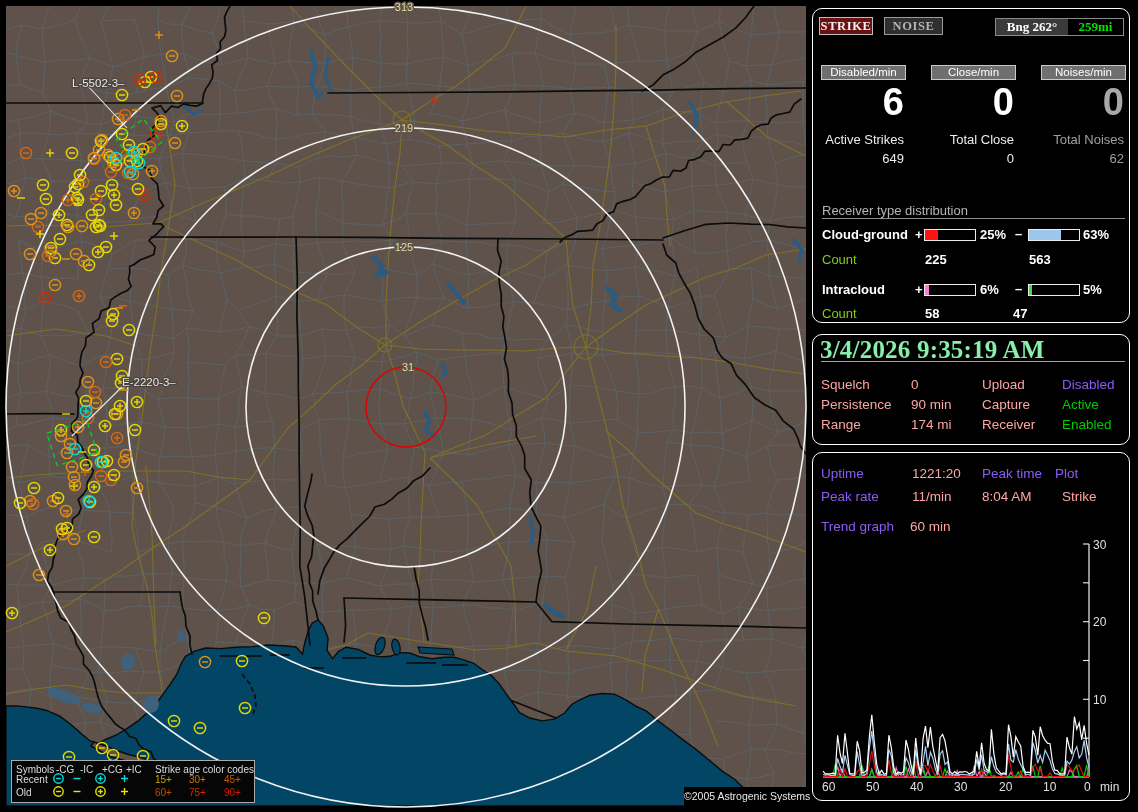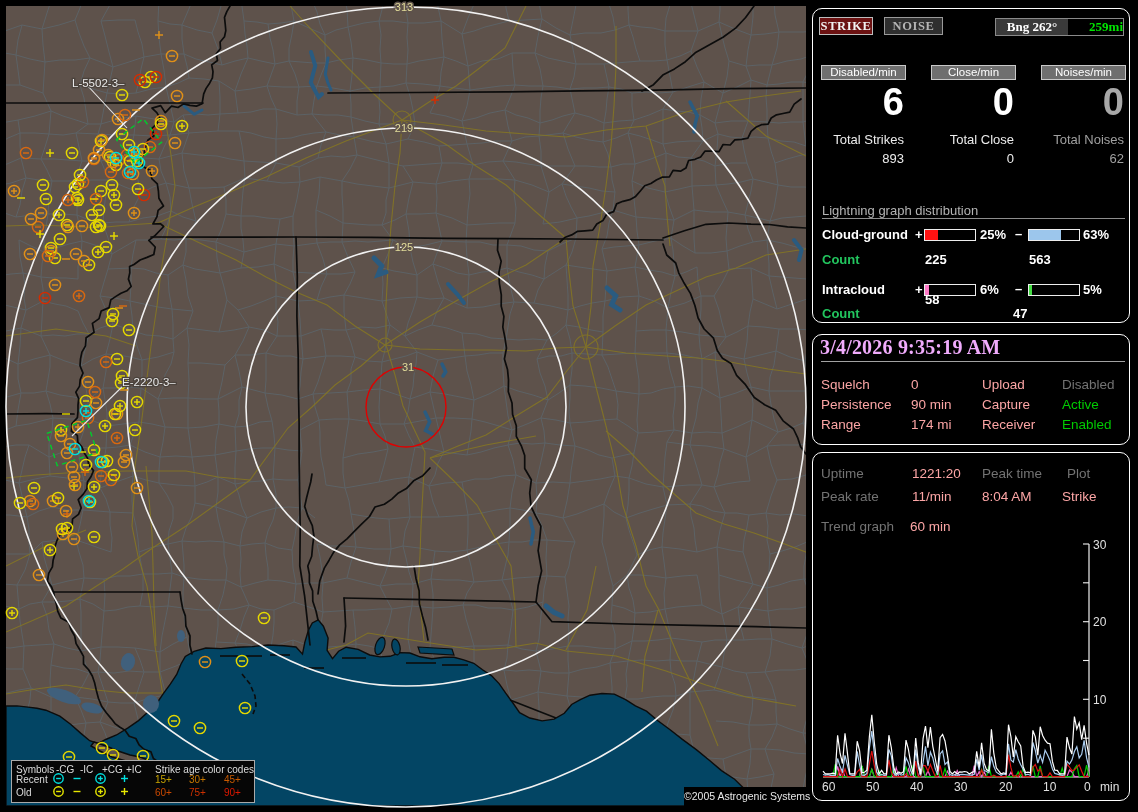--- a/index.html
+++ b/index.html
@@ -5,25 +5,25 @@
 body{font-family:"Liberation Sans",sans-serif;position:relative;font-size:13px}
 #map{position:absolute;left:0;top:0}
 svg text{font-family:"Liberation Sans",sans-serif}
 .serif{font-family:"Liberation Serif",serif}
 .panel{position:absolute;width:316px;background:#000;border:1px solid #ffffff;border-radius:10px}
 .btn{position:absolute;background:#6f6f6f;border:1px solid #c9c9c9;color:#fff;font-size:11.5px;text-align:center;line-height:13px}
 .btn.serif{font-weight:bold;font-size:12.5px;line-height:16px;letter-spacing:0.6px}
 .num{position:absolute;font-size:38px;font-weight:bold;text-align:right;line-height:38px}
 .tot{position:absolute;font-size:13px;text-align:right}
 .bold{position:absolute;font-size:13px;font-weight:bold;color:#fff}
-.cnt{position:absolute;font-size:13px;font-weight:bold;color:#22c55e}
+.cnt{position:absolute;font-size:13px;font-weight:normal;color:#84cc16}
 .bar{position:absolute;width:50px;height:10px;border:1px solid #ededed;background:#000}
 .bar div{height:100%}
 .row{position:absolute;font-size:13.5px;color:#fca5a5;white-space:nowrap}
-.row.gray{color:#737373}
+.row.gray{color:#8b5cf6}
 .row.green{color:#00cc00}
 #legend{position:absolute;left:11px;top:760px;width:242px;height:41px;background:#060606;border:1px solid #aaa;font-size:10px;color:#dcdcdc}
 .lg{position:absolute;white-space:nowrap}
 #copyright{position:absolute;left:684px;top:787px;width:122px;height:19px;background:#000;color:#e8e8e8;font-size:10.5px;line-height:19px;text-align:right;white-space:nowrap}
 </style></head>
 <body>
 <svg id="map" width="812" height="812" viewBox="-6 -6 812 812">
 <defs>
  <g id="cm">
         <circle r="5.6" fill="none"></circle>
@@ -1941,35 +1941,35 @@
       <text x="66" y="81">L-5502-3–</text>
       <text x="116" y="380">E-2220-3–</text>
     </g>
 </svg>
 
 <div class="panel" style="left:812px;top:8px;height:313px">
  <div class="btn serif" style="left:6px;top:8px;width:52px;height:16px;background:#6b1111;border-color:#bdbdbd;color:#f2f2f2">STRIKE</div>
  <div class="btn serif" style="left:71px;top:8px;width:57px;height:16px;background:#2f2f2f;border-color:#9a9a9a;color:#b4b4b4">NOISE</div>
  <div style="position:absolute;left:182px;top:9px;width:127px;height:16px;border:1px solid #8a8a8a">
    <div class="serif" style="position:absolute;left:0;top:0;width:72px;height:16px;background:#3a3a3a;color:#fff;text-align:center;font-size:13px;font-weight:bold;line-height:16px">Bng 262°</div>
-   <div class="serif" style="position:absolute;left:72px;top:0;width:55px;height:16px;color:#00e400;text-align:right;font-size:13px;font-weight:bold;line-height:16px">259mi</div>
+   <div class="serif" style="position:absolute;left:72px;top:0;width:55px;height:16px;color:#00e400;text-align:center;font-size:13px;font-weight:bold;line-height:16px">259mi</div>
  </div>
  <div class="btn" style="left:8px;top:56px;width:83px;height:13px">Disabled/min</div>
  <div class="btn" style="left:118px;top:56px;width:83px;height:13px">Close/min</div>
  <div class="btn" style="left:228px;top:56px;width:83px;height:13px">Noises/min</div>
  <div class="num" style="left:8px;top:74px;width:83px;color:#fff">6</div>
  <div class="num" style="left:118px;top:74px;width:83px;color:#fff">0</div>
  <div class="num" style="left:228px;top:74px;width:83px;color:#a8a8a8">0</div>
- <div class="tot" style="top:123px;left:8px;width:83px;color:#ececec">Total Strikes</div>
+ <div class="tot" style="top:123px;left:8px;width:83px;color:#ececec">Active Strikes</div>
  <div class="tot" style="top:123px;left:118px;width:83px;color:#ececec">Total Close</div>
  <div class="tot" style="top:123px;left:228px;width:83px;color:#a0a0a0">Total Noises</div>
- <div class="tot" style="top:142px;left:8px;width:83px;color:#ececec">893</div>
+ <div class="tot" style="top:142px;left:8px;width:83px;color:#ececec">649</div>
  <div class="tot" style="top:142px;left:118px;width:83px;color:#ececec">0</div>
  <div class="tot" style="top:142px;left:228px;width:83px;color:#a0a0a0">62</div>
- <div style="position:absolute;left:9px;top:194px;font-size:13px;color:#b4b4b4">Lightning graph distribution</div>
+ <div style="position:absolute;left:9px;top:194px;font-size:13px;color:#b4b4b4">Receiver type distribution</div>
  <div style="position:absolute;left:9px;top:209px;width:303px;height:1px;background:#8e8e8e"></div>
  <div class="bold" style="left:9px;top:218px">Cloud-ground</div>
  <div class="bold" style="left:102px;top:218px">+</div>
  <div class="bar" style="left:111px;top:220px">
       <div style="width:13px;background:#ff1212"></div>
     </div>
  <div class="bold" style="left:167px;top:218px">25%</div>
  <div class="bold" style="left:202px;top:217px">–</div>
  <div class="bar" style="left:215px;top:220px">
       <div style="width:32px;background:#9cc6ec"></div>
@@ -1983,46 +1983,46 @@
  <div class="bar" style="left:111px;top:275px">
       <div style="width:4px;background:#ff7ac8"></div>
     </div>
  <div class="bold" style="left:167px;top:273px">6%</div>
  <div class="bold" style="left:202px;top:272px">–</div>
  <div class="bar" style="left:215px;top:275px">
       <div style="width:3px;background:#44dd44"></div>
     </div>
  <div class="bold" style="left:270px;top:273px">5%</div>
  <div class="cnt" style="left:9px;top:297px">Count</div>
- <div class="bold" style="left:112px;top:283px">58</div>
+ <div class="bold" style="left:112px;top:297px">58</div>
  <div class="bold" style="left:200px;top:297px">47</div>
 </div>
 
 <div class="panel" style="left:812px;top:334px;height:109px">
- <div class="serif" style="position:absolute;left:7px;top:1px;font-size:20px;font-weight:bold;color:#f0abfc;letter-spacing:0.2px">3/4/2026 9:35:19 AM</div>
+ <div class="serif" style="position:absolute;left:7px;top:1px;font-size:25px;font-weight:bold;color:#86efac;letter-spacing:0.2px">3/4/2026 9:35:19 AM</div>
  <div style="position:absolute;left:8px;top:26px;width:304px;height:1px;background:#a2a2a2"></div>
  <div class="row" style="left:8px;top:42px">Squelch</div>
     <div class="row" style="left:98px;top:42px">0</div>
  <div class="row" style="left:169px;top:42px">Upload</div>
     <div class="row gray" style="left:249px;top:42px">Disabled</div>
  <div class="row" style="left:8px;top:62px">Persistence</div>
     <div class="row" style="left:98px;top:62px">90 min</div>
  <div class="row" style="left:169px;top:62px">Capture</div>
     <div class="row green" style="left:249px;top:62px">Active</div>
  <div class="row" style="left:8px;top:82px">Range</div>
     <div class="row" style="left:98px;top:82px">174 mi</div>
  <div class="row" style="left:169px;top:82px">Receiver</div>
     <div class="row green" style="left:249px;top:82px">Enabled</div>
 </div>
 
 <div class="panel" style="left:812px;top:452px;height:347px">
  <div class="row gray" style="left:8px;top:13px">Uptime</div>
     <div class="row" style="left:99px;top:13px">1221:20</div>
  <div class="row gray" style="left:169px;top:13px">Peak time</div>
-    <div class="row gray" style="left:254px;top:13px">Plot</div>
+    <div class="row gray" style="left:242px;top:13px">Plot</div>
  <div class="row gray" style="left:8px;top:36px">Peak rate</div>
     <div class="row" style="left:99px;top:36px">11/min</div>
  <div class="row" style="left:169px;top:36px">8:04 AM</div>
     <div class="row" style="left:249px;top:36px">Strike</div>
  <div class="row gray" style="left:8px;top:66px">Trend graph</div>
     <div class="row" style="left:97px;top:66px">60 min</div>
  <svg width="316" height="262" style="position:absolute;left:0;top:84px">
   <g stroke="#f0f0f0" stroke-width="1.2" fill="none">
    <line x1="276" y1="7" x2="276" y2="240"></line>
    <line x1="10" y1="240" x2="276" y2="240"></line>

